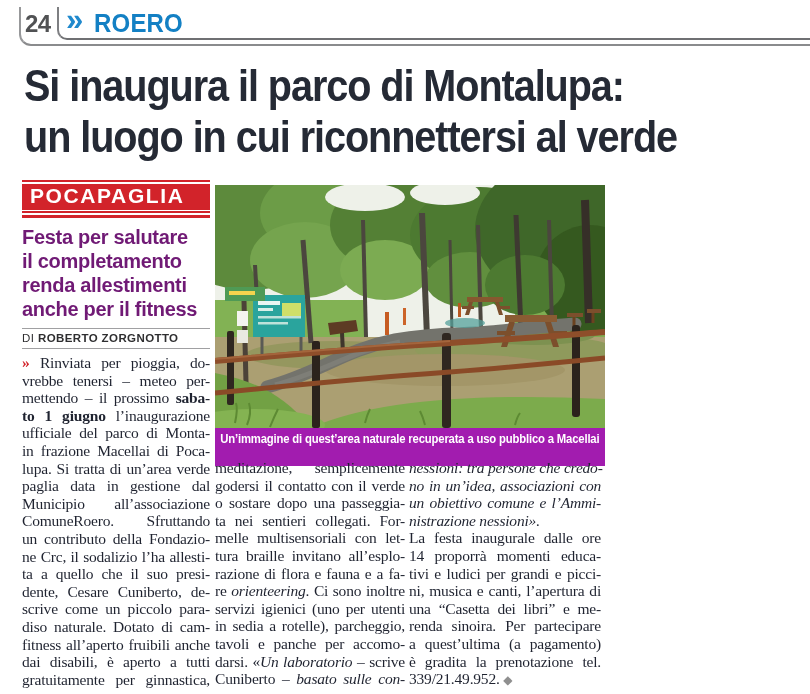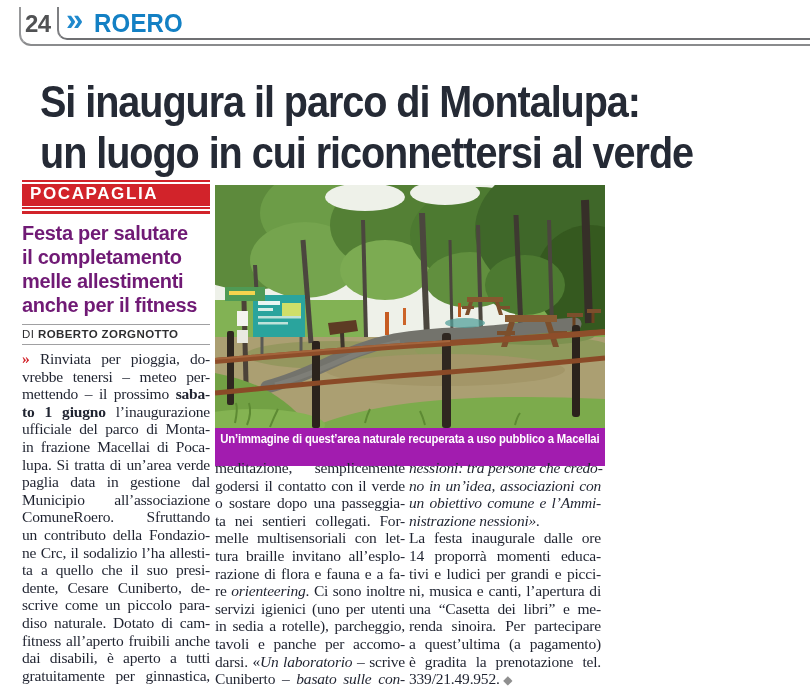--- a/index.html
+++ b/index.html
@@ -22,21 +22,21 @@
   
   .headline{position:absolute;left:24px;top:60px;color:#252a35;}
   .hl{font-size:45px;font-weight:bold;line-height:51px;letter-spacing:-1.2px;
       transform:scaleX(.88);transform-origin:left top;white-space:nowrap;}
 
   
   .leftcol{position:absolute;left:22px;top:180px;width:188px;}
   .kicker{position:relative;background:#d2232a;padding:4px 8px 5px;}
   .kicker::before{content:"";position:absolute;left:0;right:0;top:2px;height:1.5px;background:#fff;}
   .kicker::after{content:"";position:absolute;left:0;right:0;bottom:2px;height:1.5px;background:#fff;}
-  .kicker span{color:#fff;font-weight:bold;font-size:17px;letter-spacing:1.6px;}
+  .kicker span{color:#fff;font-weight:bold;font-size:21px;letter-spacing:1.6px;}
   .kicker-rule{height:3px;background:#d2232a;margin-top:2px;}
   .subhead{margin:7px 0 0;font-size:20px;line-height:24px;font-weight:bold;
            color:#701a75;letter-spacing:-.3px;}
   .byline{margin-top:7px;border-top:1px solid #a0a0a2;border-bottom:1px solid #a0a0a2;
           padding:3px 0 4px;font-size:11.5px;color:#2e2e30;letter-spacing:.4px;}
   .by-prefix{font-weight:normal;}
   .by-name{font-weight:bold;}
 
   
   .bodycol{font-family:"Liberation Serif",serif;font-size:15.5px;color:#1f2330;}
@@ -65,34 +65,34 @@
 <div class="sheet">
 
   <div>
     <div class="tab-outer"></div>
     <div class="tab-inner"></div>
     <span class="pagenum">24</span>
     <span class="chev">»</span>
     <span class="section">ROERO</span>
   </div>
 
-  <h1 class="headline" style="margin:16px;">
+  <h1 class="headline" style="margin:0;">
     <div class="hl">Si inaugura il parco di Montalupa:</div>
     <div class="hl">un luogo in cui riconnettersi al verde</div>
   </h1>
 
   <aside class="leftcol">
     <div class="kicker">
       <span>POCAPAGLIA</span>
     </div>
     <div class="kicker-rule"></div>
     <h2 class="subhead">
         <div>Festa per salutare</div>
         <div>il completamento</div>
-        <div>melle allestimenti</div>
+        <div>renda allestimenti</div>
         <div>anche per il fitness</div>
       </h2>
     <div class="byline">
       <span class="by-prefix">DI</span>
       <span class="by-name">ROBERTO ZORGNOTTO</span>
     </div>
     <div class="bodycol" id="col1">
         <div class="bodyline"><span class="seg-r">» </span><span>Rinviata per pioggia, do-</span></div>
         <div class="bodyline"><span>vrebbe tenersi – meteo per-</span></div>
         <div class="bodyline"><span>mettendo – il prossimo </span><span class="seg-b">saba-</span></div>

